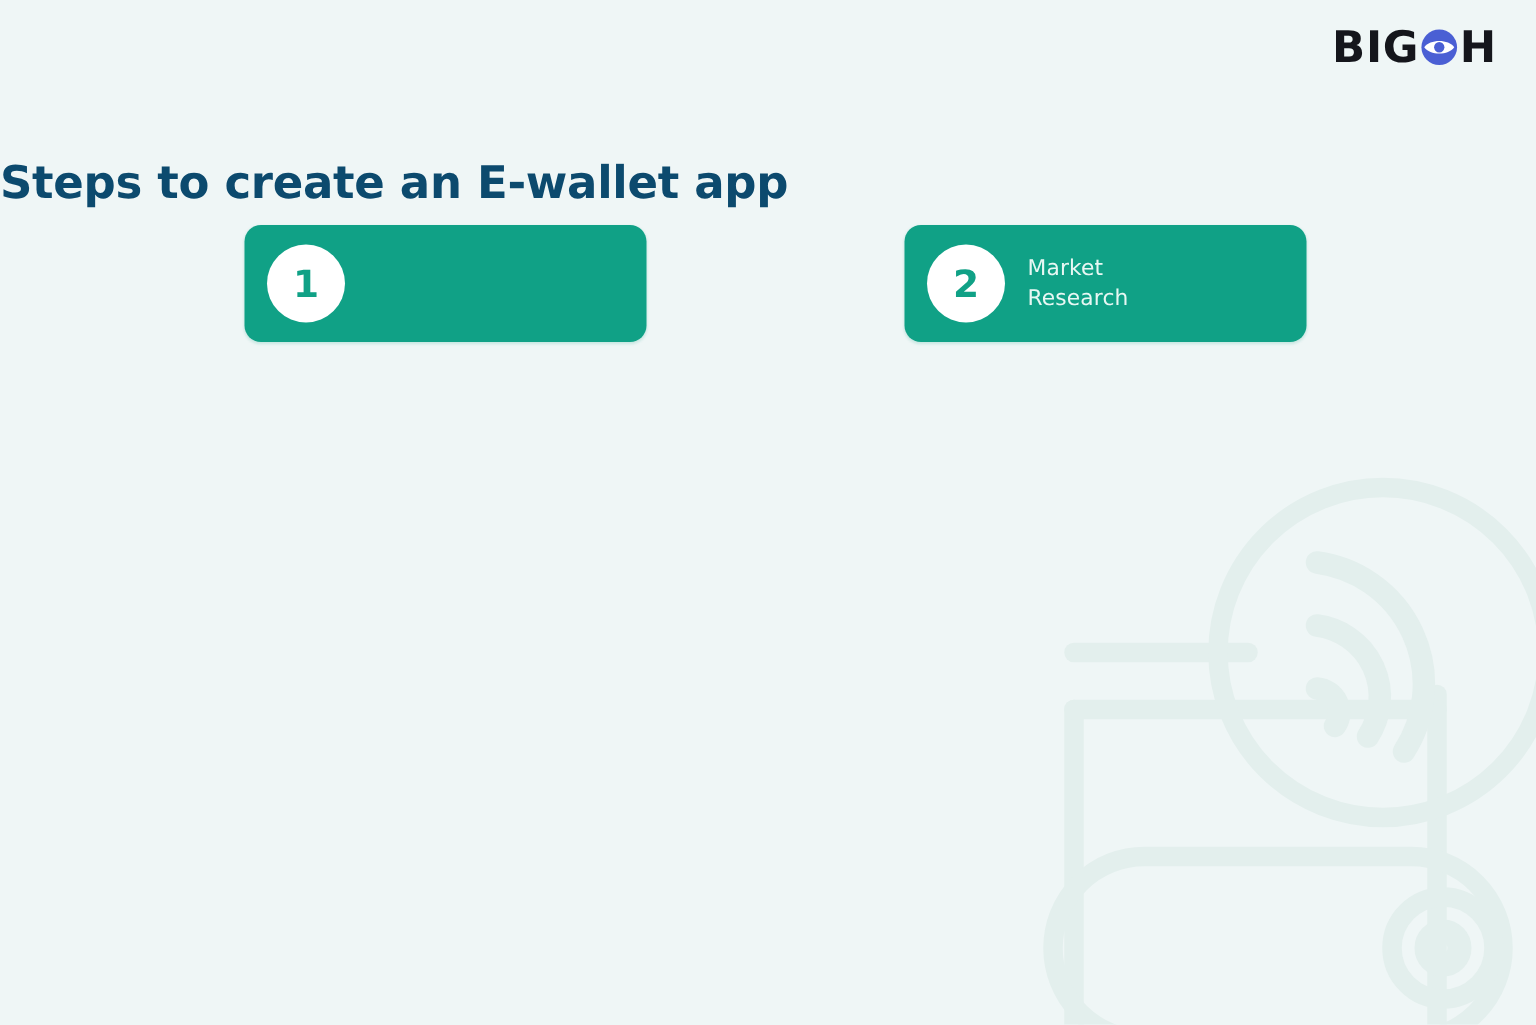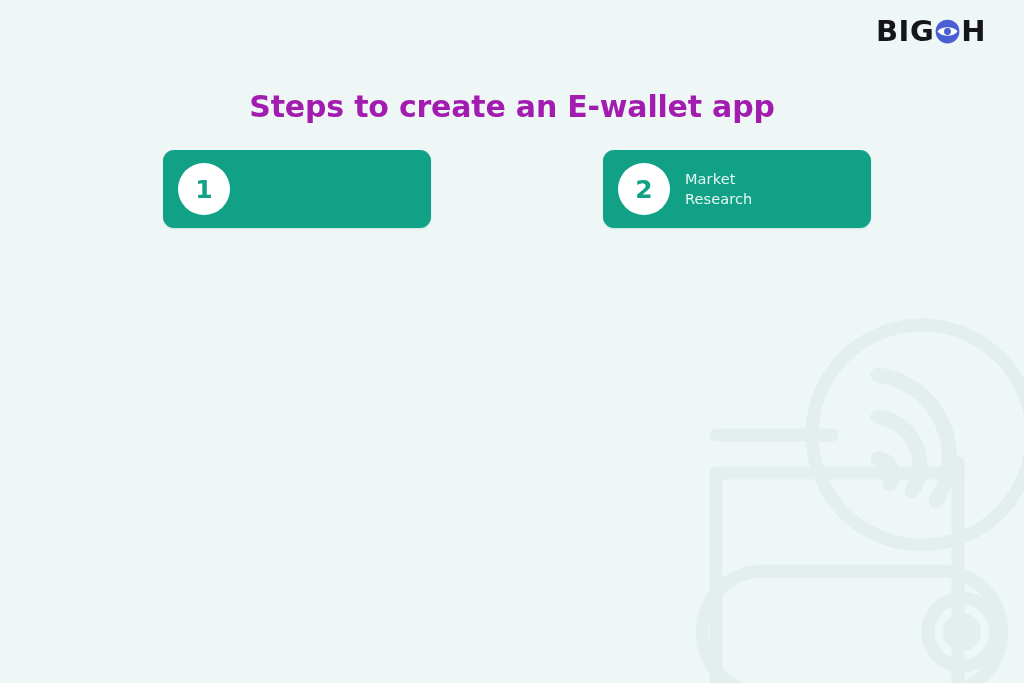--- a/index.html
+++ b/index.html
@@ -31,21 +31,21 @@
     width: 360px;
     height: 400px;
     opacity: 1;
     pointer-events: none;
   }
 
   
   .logo {
     position: absolute;
     top: 16px;
-    right: 38px;
+    right: 26px;
     display: flex;
     align-items: center;
     height: 30px;
   }
   .logo-text {
     font-family: "DejaVu Sans", sans-serif;
     font-weight: bold;
     font-size: 29px;
     letter-spacing: 0.5px;
     color: #15161c;
@@ -58,29 +58,29 @@
     width: 25px;
     height: 25px;
     position: relative;
     margin: 0 1px;
   }
   .logo-o svg { display: block; }
 
   
   .title {
     position: absolute;
-    top: 69px;
+    top: 85px;
     left: 0;
     width: 1024px;
-    text-align: center;
+    text-align: left;
     font-family: "DejaVu Sans", sans-serif;
     font-weight: bold;
     font-size: 30px;
     letter-spacing: -0.2px;
-    color: #a21caf;
+    color: #0c4a6e;
     line-height: 1.2;
   }
 
   
   .cards {
     position: absolute;
     top: 150px;
     left: 163px;
     width: 708px;
     display: grid;

